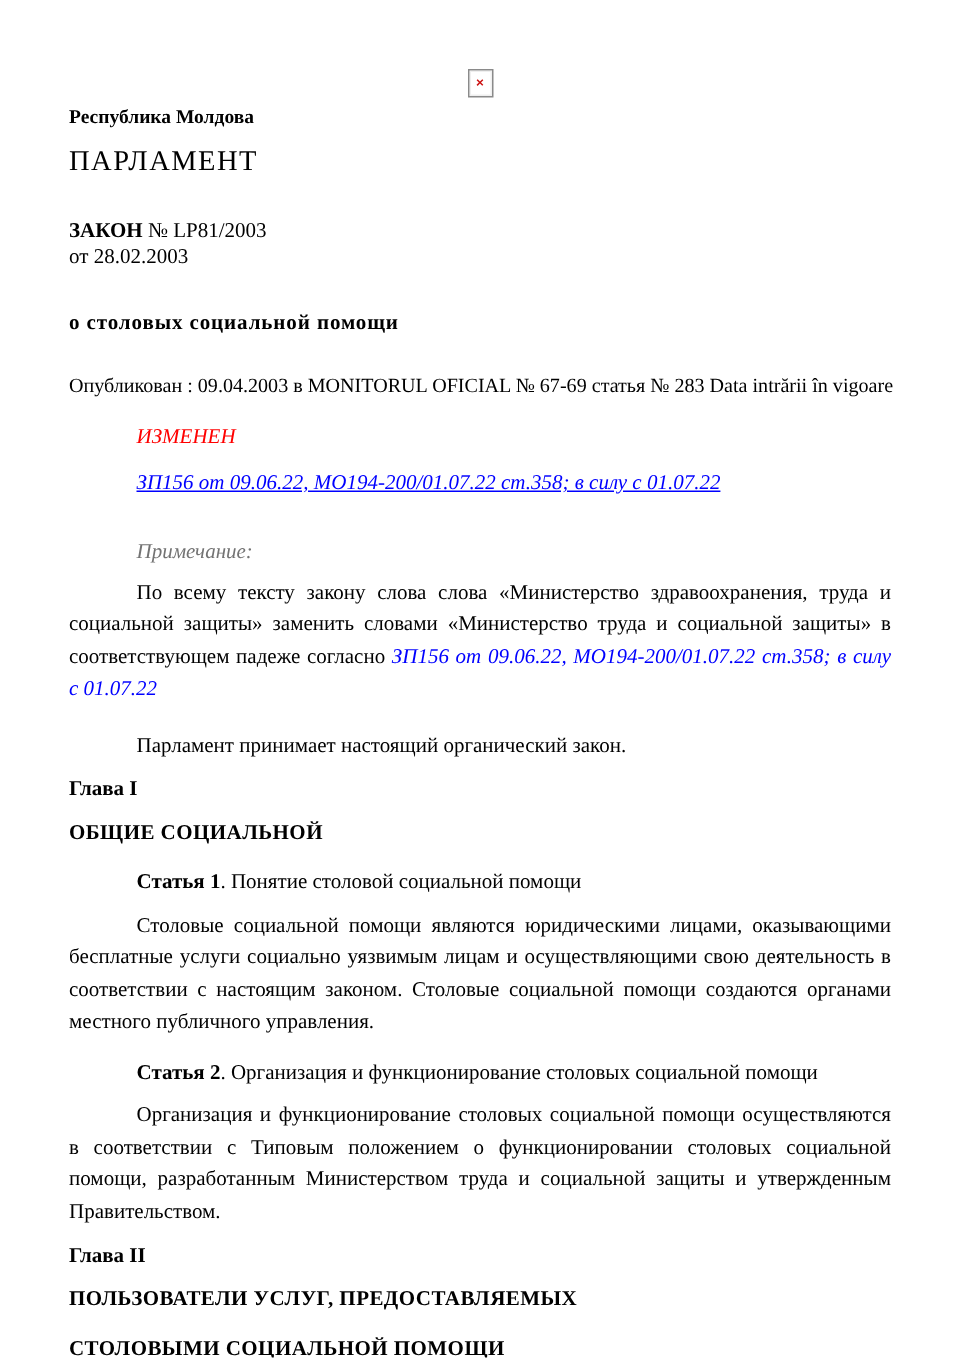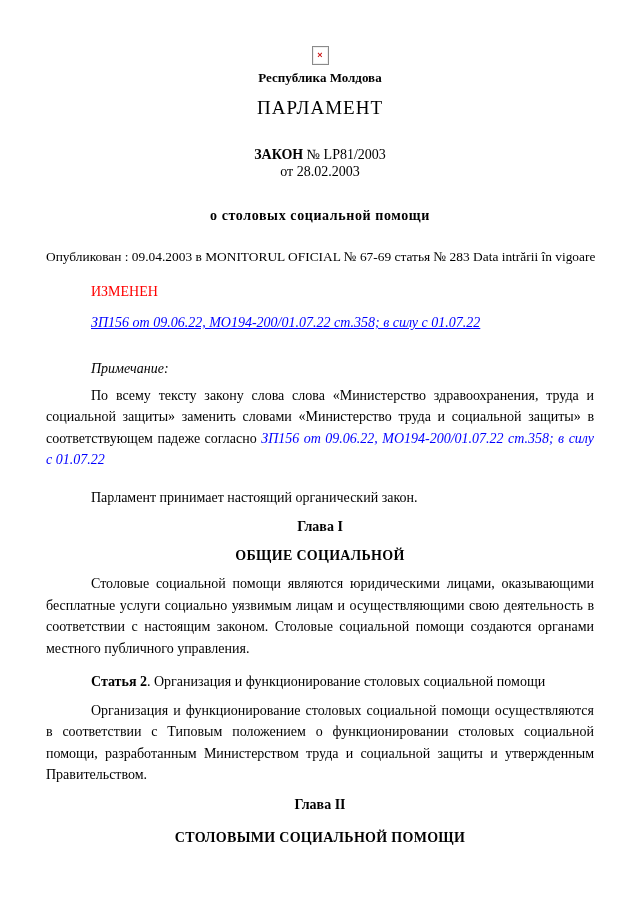--- a/index.html
+++ b/index.html
@@ -4,21 +4,21 @@
 <style>
   html, body { margin: 0; padding: 0; }
   body {
     width: 640px; height: 905px;
     background: #ffffff; color: #000000;
     font-family: "Liberation Serif", serif;
     font-size: 14px; line-height: 21.5px;
     overflow: hidden;
   }
   .page { padding: 46px 46px 0 46px; }
-  .center { text-align: center; }
+  .center { text-align: left; }
   .just { text-align: justify; }
   .indent { text-indent: 45px; }
   .bold { font-weight: bold; }
 
   .img-ph-wrap { text-align: center; height: 20px; }
   .img-ph {
     display: inline-flex; align-items: center; justify-content: center;
     width: 15px; height: 17px;
     border: 1px solid #8a8a8a; background: #ffffff;
     box-shadow: inset 0 0 0 1px #efefef;
@@ -28,26 +28,26 @@
     color: #cc1111; font-family: "Liberation Sans", sans-serif;
     font-size: 9px; font-weight: bold; line-height: 9px;
   }
 
   .country { font-weight: bold; font-size: 13px; line-height: 16px; margin-top: 4px; }
   .parliament { font-size: 19px; line-height: 24px; letter-spacing: 1px; margin-top: 10px; }
   .law-block { font-size: 14px; line-height: 17px; margin-top: 26px; }
   .subject { font-weight: bold; font-size: 14px; letter-spacing: 0.6px; margin-top: 27px; line-height: 18px; }
   .publication { font-size: 13.4px; margin-top: 23px; line-height: 18px; white-space: nowrap; }
 
-  .amended { color: #ff0000; margin: 17px 0 0 45px; line-height: 18px; }
+  .amended { color: #ff0000; font-style: italic; margin: 17px 0 0 45px; line-height: 18px; }
   .amend-link {
     color: #0000ff; font-style: italic; text-decoration: underline;
     margin: 13px 0 0 45px; display: inline-block; cursor: pointer; line-height: 18px;
   }
-  .note-label { color: #000000; font-style: italic; margin: 26px 0 0 45px; line-height: 18px; }
+  .note-label { color: #737373; font-style: italic; margin: 26px 0 0 45px; line-height: 18px; }
   .note-para { margin-top: 7px; }
   .note-cite { color: #0000ff; font-style: italic; cursor: pointer; }
 
   p { margin: 0; }
   .para { margin-top: 7px; }
   .chapter { font-weight: bold; margin-top: 9px; line-height: 20px; }
   .chapter-title { font-weight: bold; margin-top: 9px; line-height: 20px; letter-spacing: 0.3px; }
   .article-head { margin-top: 12px; }
   .big-gap { margin-top: 16px; }
 </style>
@@ -84,25 +84,27 @@
   <div class="note-label">Примечание:</div>
 
   <p class="note-para just indent"><span>По всему тексту закону слова слова «Министерство здравоохранения, труда и социальной защиты» заменить словами «Министерство труда и социальной защиты» в соответствующем падеже согласно </span><span class="note-cite">ЗП156 от 09.06.22, МО194-200/01.07.22 ст.358; в силу с 01.07.22</span></p>
 
   <p class="para indent big-gap">Парламент принимает настоящий органический закон.</p>
 
   <div class="chapter center">Глава I</div>
 
   <div class="chapter-title center">ОБЩИЕ СОЦИАЛЬНОЙ</div>
 
+  <p class="para indent article-head"><span class="bold">Статья 1</span><span>. Понятие столовой социальной помощи</span></p>
 
   <p class="para just indent">Столовые социальной помощи являются юридическими лицами, оказывающими бесплатные услуги социально уязвимым лицам и осуществляющими свою деятельность в соответствии с настоящим законом. Столовые социальной помощи создаются органами местного публичного управления.</p>
 
   <p class="para indent article-head"><span class="bold">Статья 2</span><span>. Организация и функционирование столовых социальной помощи</span></p>
 
   <p class="para just indent">Организация и функционирование столовых социальной помощи осуществляются в соответствии с Типовым положением о функционировании столовых социальной помощи, разработанным Министерством труда и социальной защиты и утвержденным Правительством.</p>
 
   <div class="chapter center">Глава II</div>
 
+  <div class="chapter-title center">ПОЛЬЗОВАТЕЛИ УСЛУГ, ПРЕДОСТАВЛЯЕМЫХ</div>
 
   <div class="chapter-title center" style="margin-top:13px;">СТОЛОВЫМИ СОЦИАЛЬНОЙ ПОМОЩИ</div>
 
 </div>
 
 </body></html>

